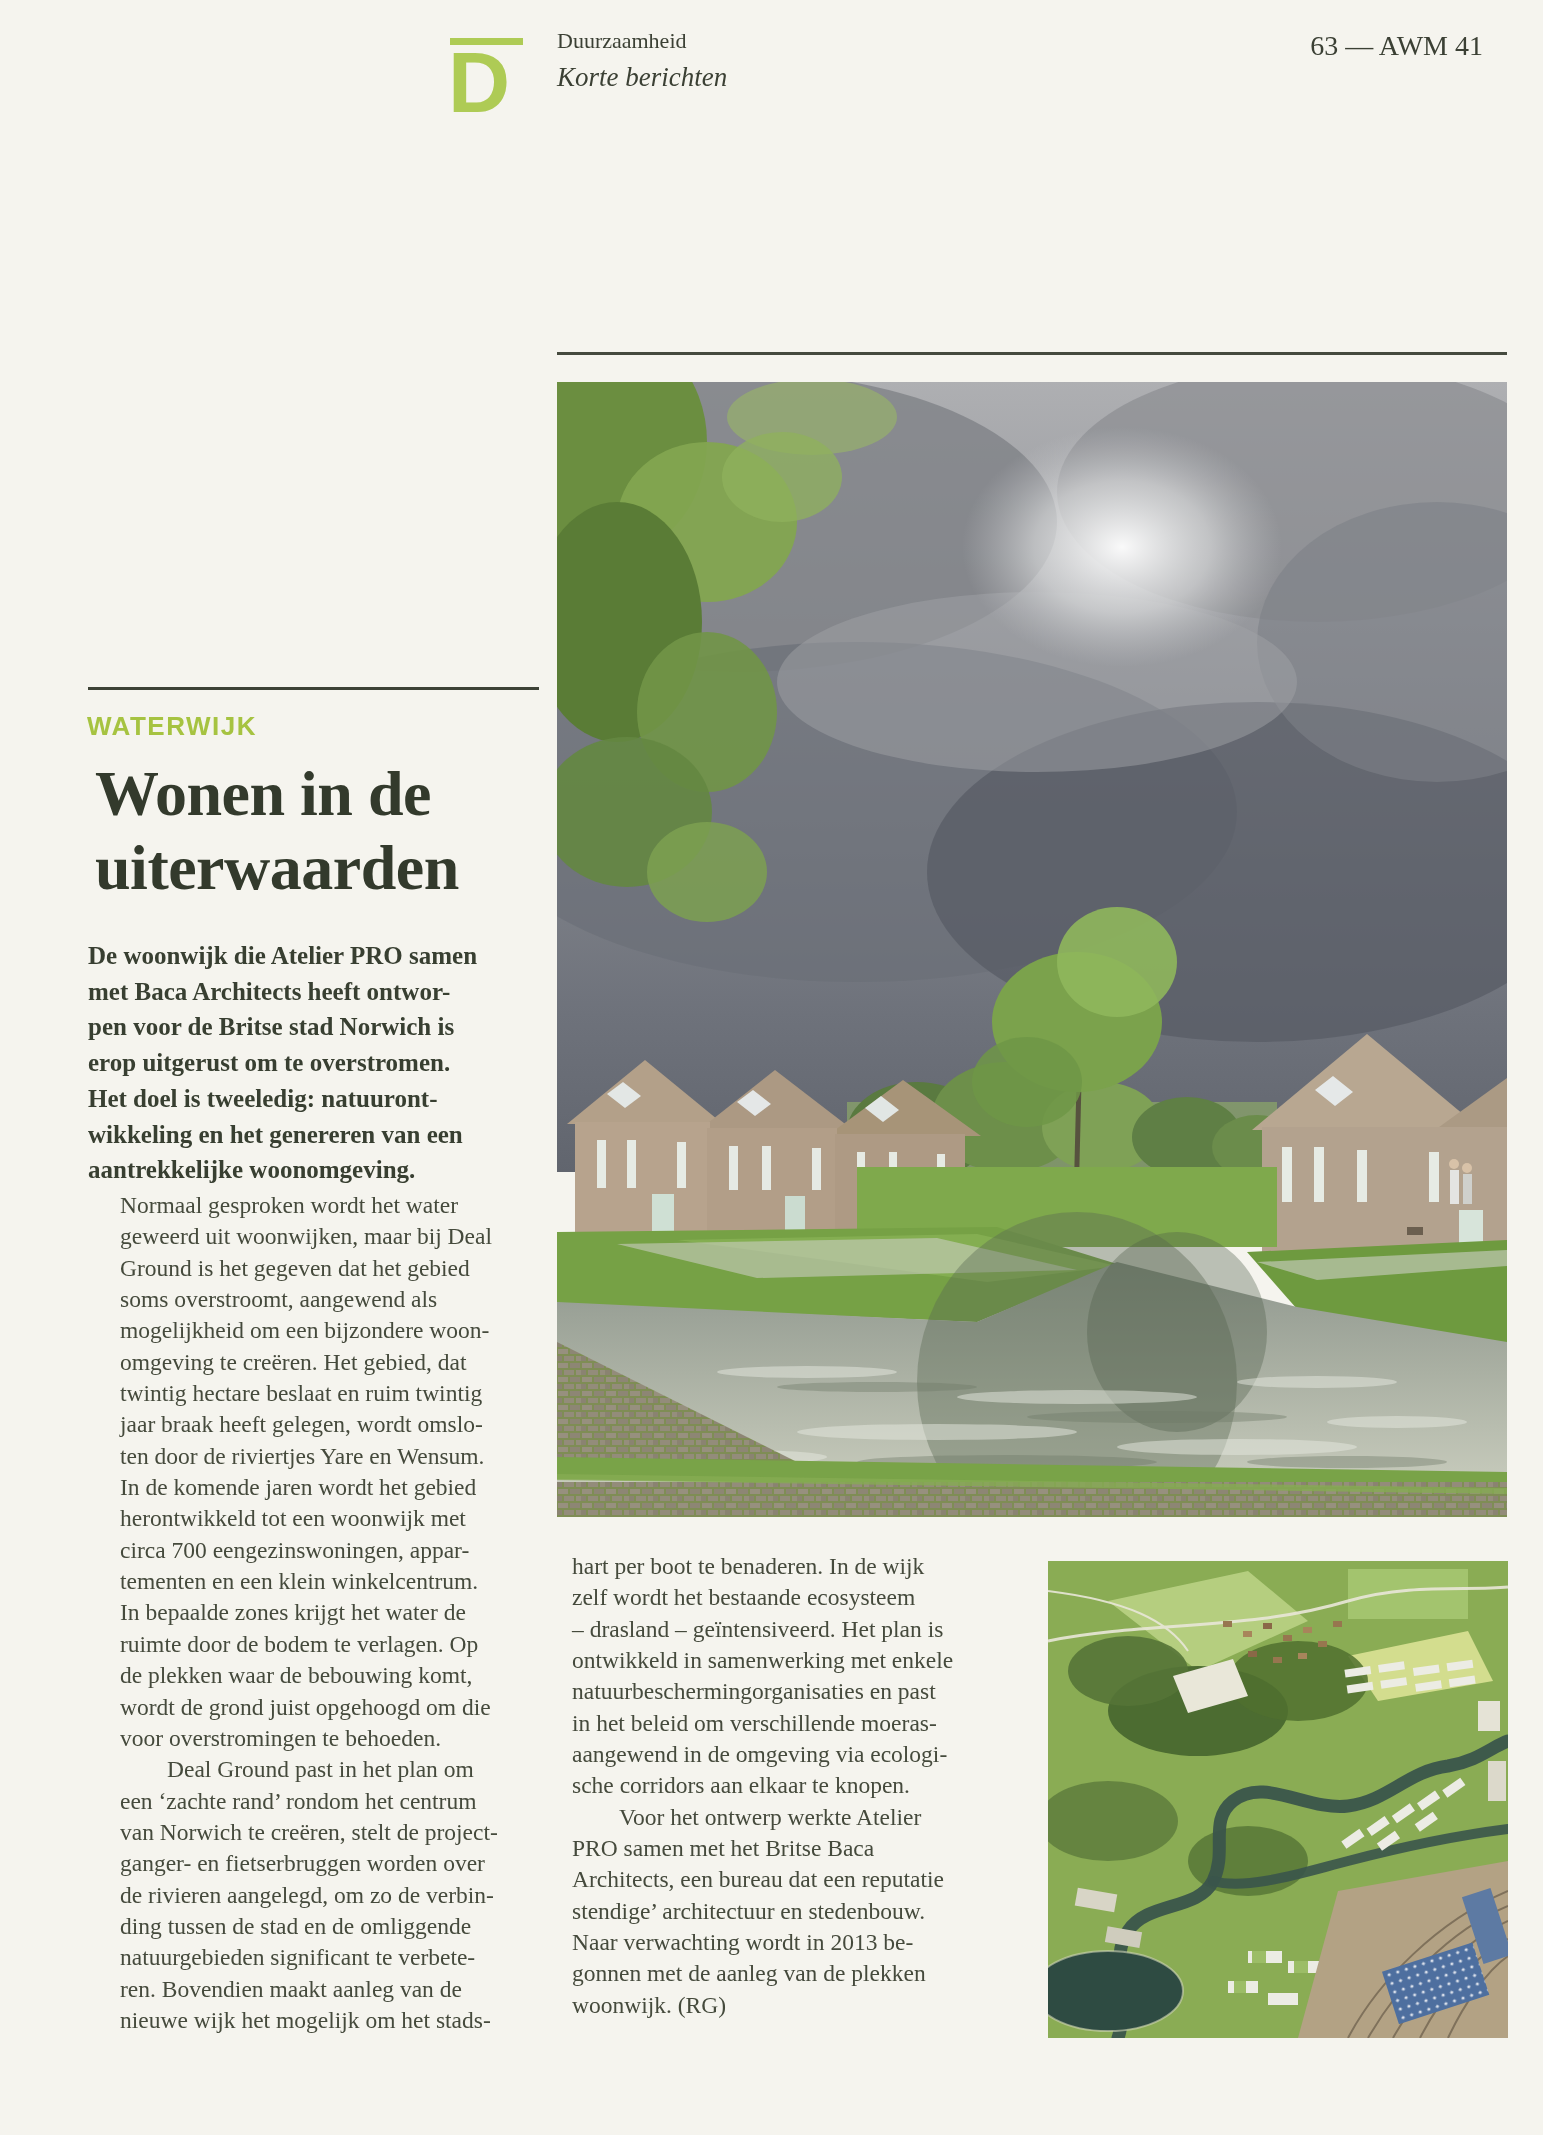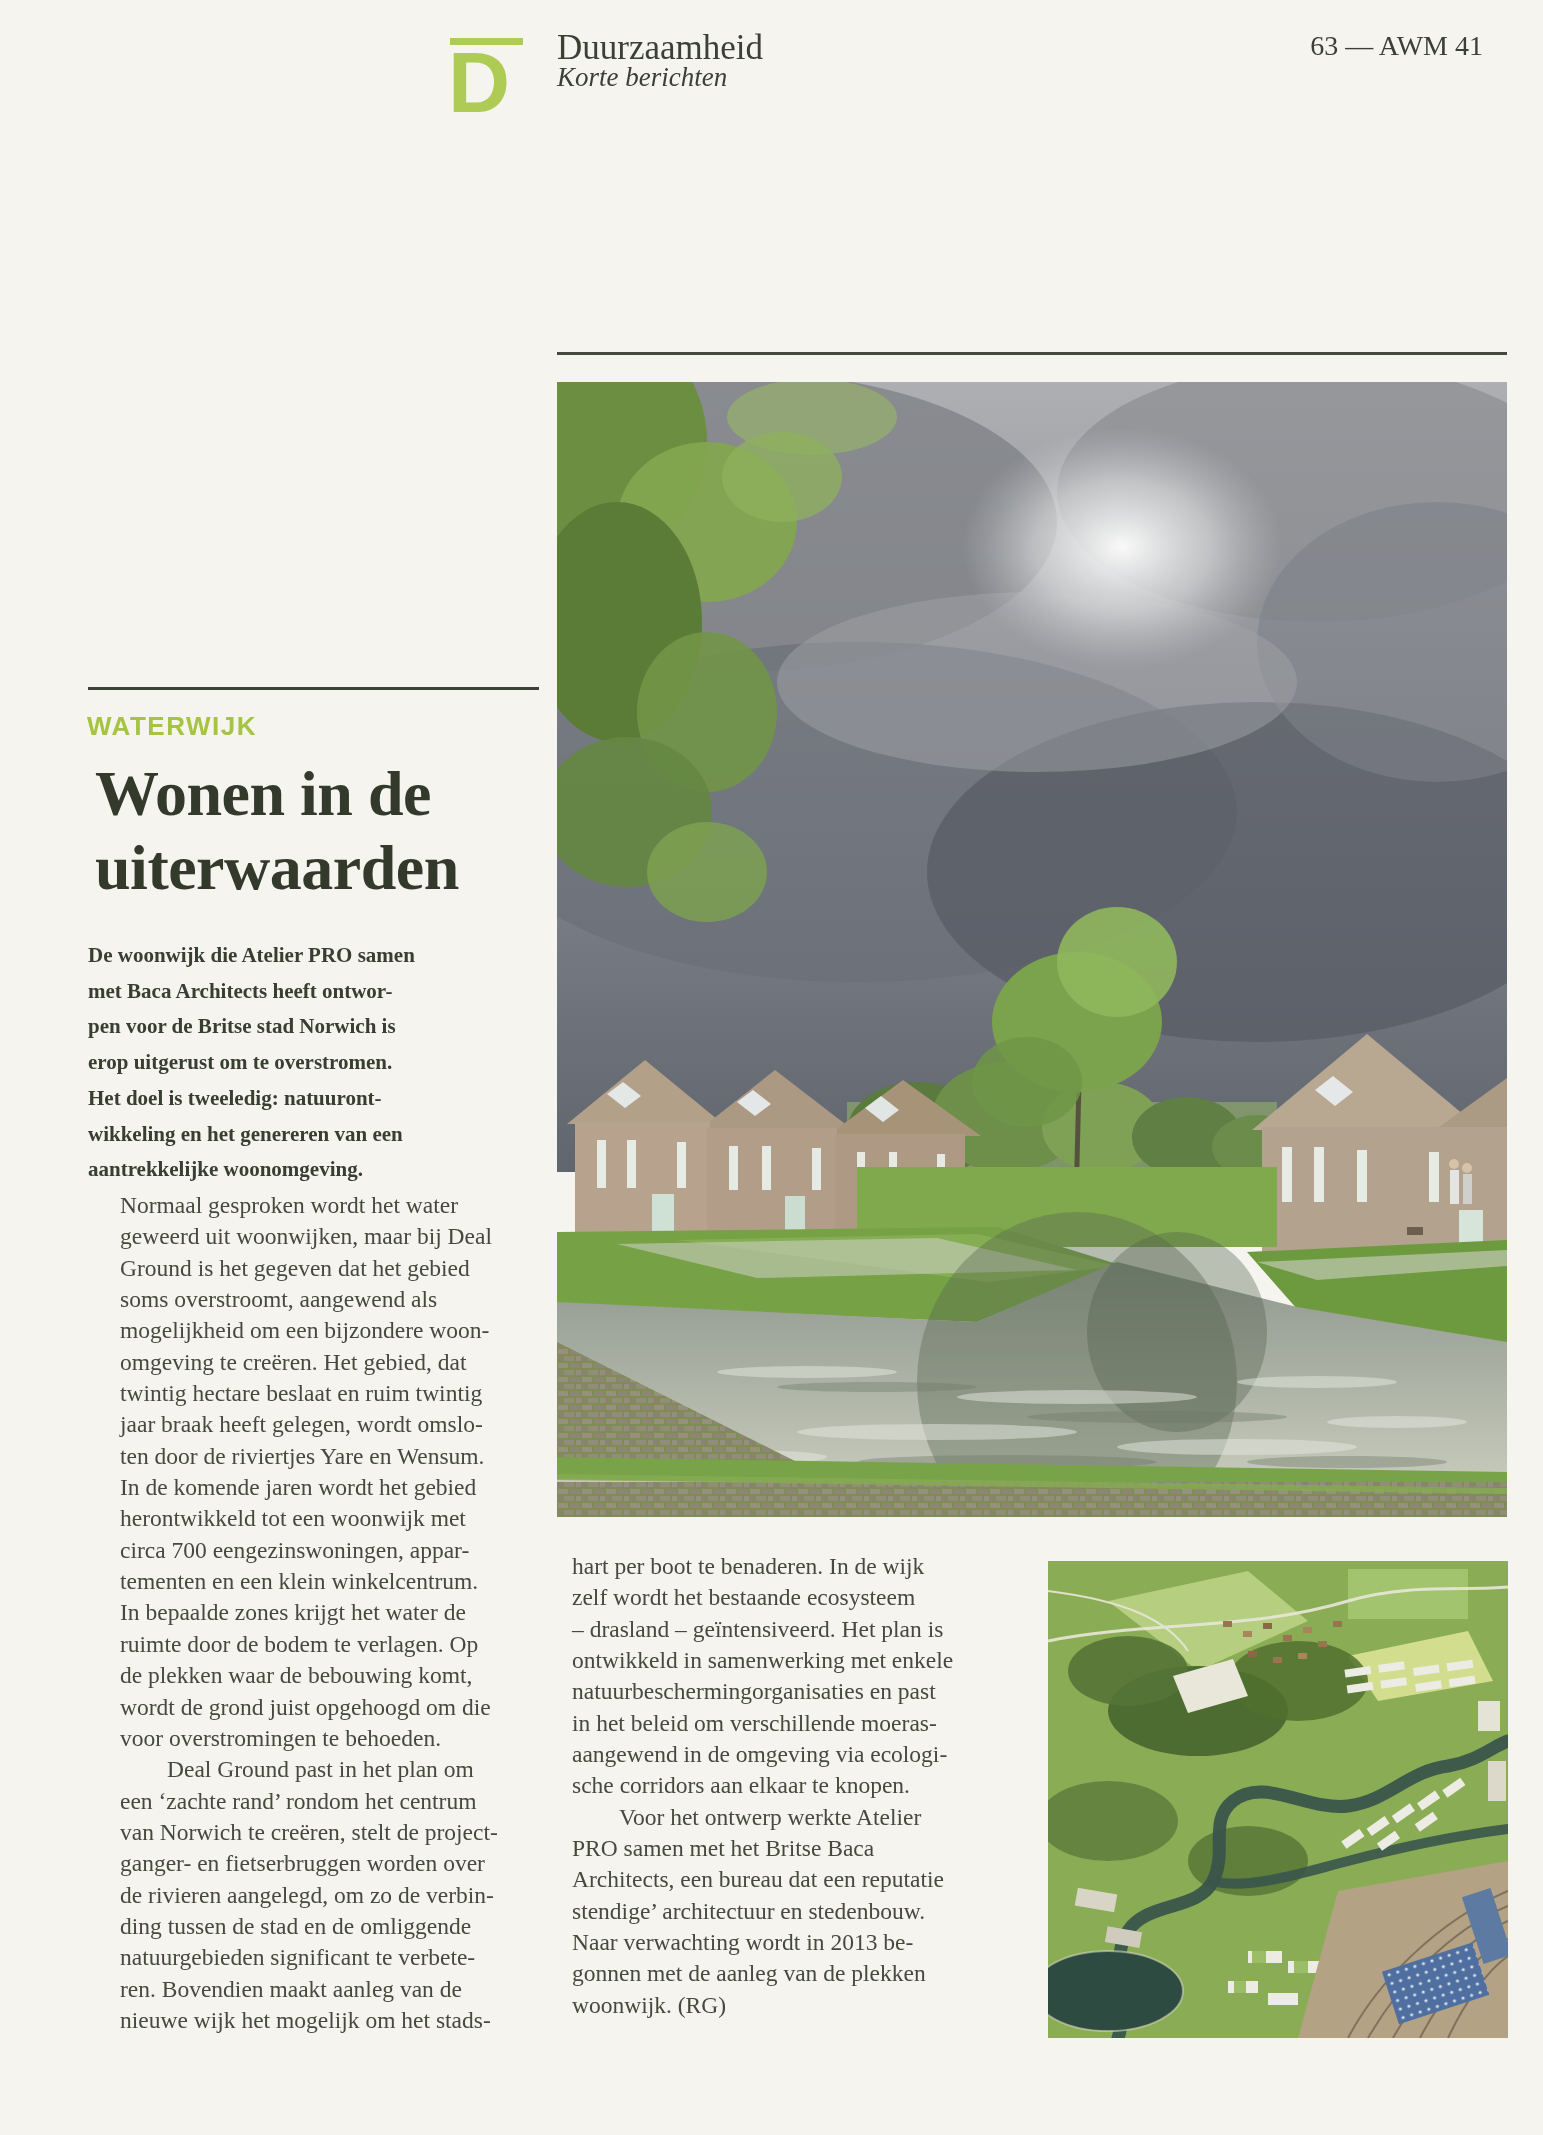--- a/index.html
+++ b/index.html
@@ -7,31 +7,31 @@
     --ink-title:#333a2c; --ink-body:#454a3c; --ink-head:#3b4034; --rule:#3d4236;
   }
   html,body{margin:0;padding:0;background:#e8e7e2;}
   .page{position:relative;width:1543px;height:2135px;background:var(--paper);
         font-family:"Liberation Serif", serif; overflow:hidden;}
   .abs{position:absolute;}
   
   .logo-bar{left:450px;top:38px;width:73px;height:7px;background:var(--green-logo);}
   .logo-letter{left:448px;top:42px;font-family:"Liberation Sans",sans-serif;
         font-weight:700;font-size:86px;line-height:80px;color:var(--green-logo);}
-  .section{left:557px;top:28px;font-size:35px;color:var(--ink-head);}
+  .section{left:557px;top:28px;font-size:22px;color:var(--ink-head);}
   .subsection{left:557px;top:62px;font-size:27px;font-style:italic;color:var(--ink-head);}
   .page-ref{right:60px;top:30px;font-size:28px;color:var(--ink-head);}
   
   .kicker-rule{left:88px;top:687px;width:451px;height:3px;background:var(--rule);}
   .kicker{left:87px;top:711px;font-family:"Liberation Sans",sans-serif;font-weight:700;
         font-size:26px;letter-spacing:1.5px;color:var(--green);}
   .title{left:95px;top:757px;width:470px;font-weight:700;font-size:64px;line-height:74px;
         color:var(--ink-title);letter-spacing:-0.5px;}
   .intro{left:88px;top:938px;width:452px;}
-  .intro .tline{font-weight:700;font-size:21px;line-height:35.7px;color:#383f31;}
+  .intro .tline{font-weight:700;font-size:25px;line-height:35.7px;color:#383f31;}
   .col{width:452px;}
   .col .tline{font-size:23.5px;line-height:31.35px;color:var(--ink-body);}
   .col1{left:88px;top:1190px;margin-left:32px;}
   .col2{left:572px;top:1551px;width:446px;}
   
   .photo-rule{left:557px;top:352px;width:950px;height:3px;background:#454a3e;}
   .main-photo{left:557px;top:382px;width:950px;height:1135px;margin:0;}
   .aerial-photo{left:1048px;top:1561px;width:460px;height:477px;margin:0;}
   figure svg{display:block;width:100%;height:100%;}
 </style>

